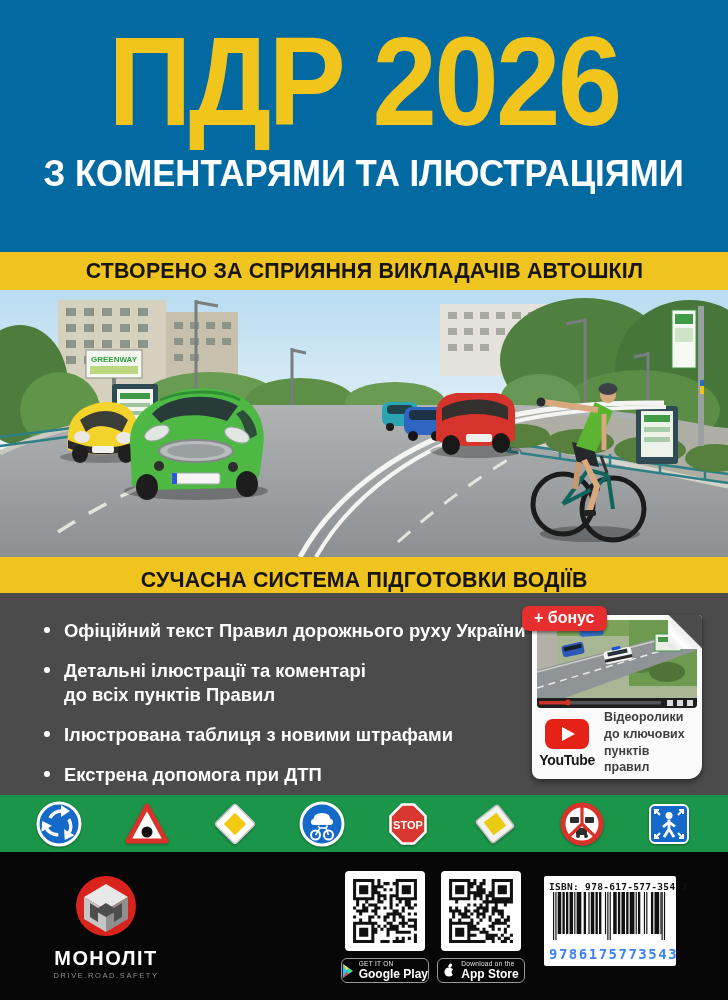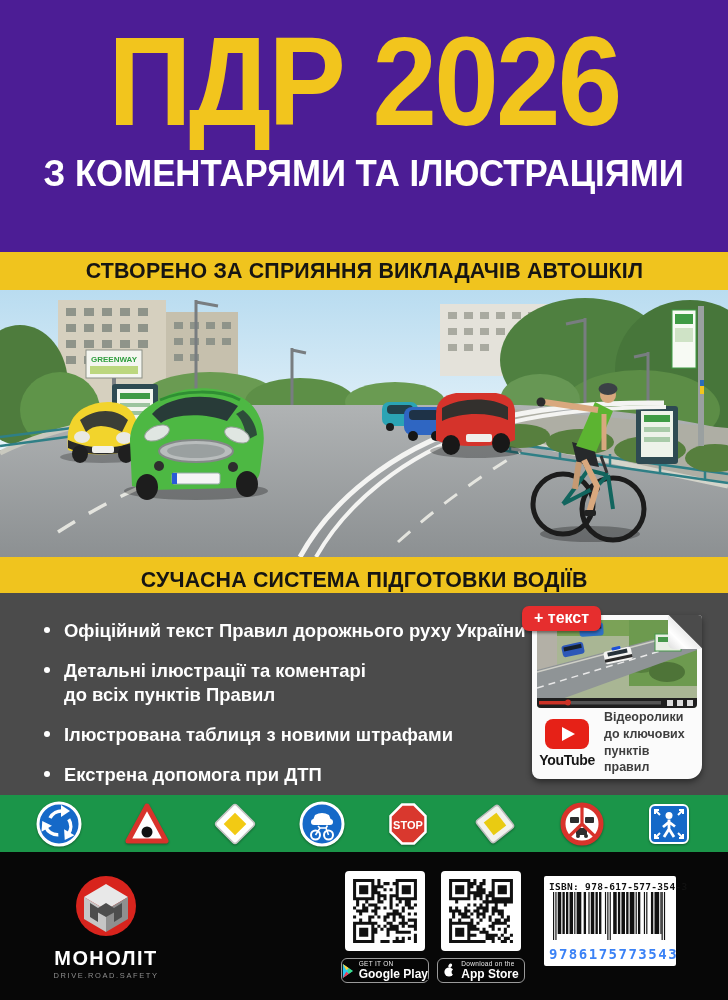--- a/index.html
+++ b/index.html
@@ -1,20 +1,20 @@
 <!DOCTYPE html>
 <html><head>
 <meta charset="utf-8">
 <style>
   html,body{margin:0;padding:0;background:#1a1a1a;}
   .cover{position:relative;width:728px;height:1000px;margin:0 auto;overflow:hidden;
          background:#0b0b0b;font-family:"Liberation Sans",sans-serif;}
 
   
-  .hdr{position:absolute;left:0;top:0;width:728px;height:252px;background:#4c1d95;
+  .hdr{position:absolute;left:0;top:0;width:728px;height:252px;background:#0369a1;
        display:flex;flex-direction:column;align-items:center;justify-content:flex-start;}
   .title{margin-top:8px;font-size:126px;font-weight:800;color:#f2c51d;line-height:1.18;
          letter-spacing:-3px;transform:scaleX(.92);white-space:nowrap;}
   .subtitle{margin-top:-4px;font-size:37px;font-weight:800;color:#ffffff;letter-spacing:0;
             transform:scaleX(.94);white-space:nowrap;}
 
   
   .band{position:absolute;left:0;width:728px;background:#f0c41e;display:flex;
         align-items:center;justify-content:center;}
   .band-top{top:252px;height:38px;}
@@ -377,21 +377,21 @@
           <svg width="46" height="32" viewBox="0 0 46 32">
             <rect x="1" y="1" width="44" height="30" rx="8" fill="#e62117"></rect>
             <polygon points="18,9 18,23 31,16" fill="#fff"></polygon>
           </svg>
           <div class="yt-word">YouTube</div>
         </div>
         <div class="cap">Відеоролики
 до ключових
 пунктів правил</div>
       </div>
-      <div class="badge">+ текст</div>
+      <div class="badge">+ бонус</div>
     </div>
   </section>
 
   <div class="signs">
     <svg width="46" height="46" viewBox="0 0 46 46">
       <circle cx="23" cy="23" r="21" fill="#1569c8" stroke="#fff" stroke-width="3"></circle>
       <g>
         <g>
             <path d="M14,17 A13,13 0 0 1 27,10" stroke="#fff" stroke-width="3.5" fill="none"></path>
             <polygon points="25,4 34,10 25,16" fill="#fff"></polygon>

